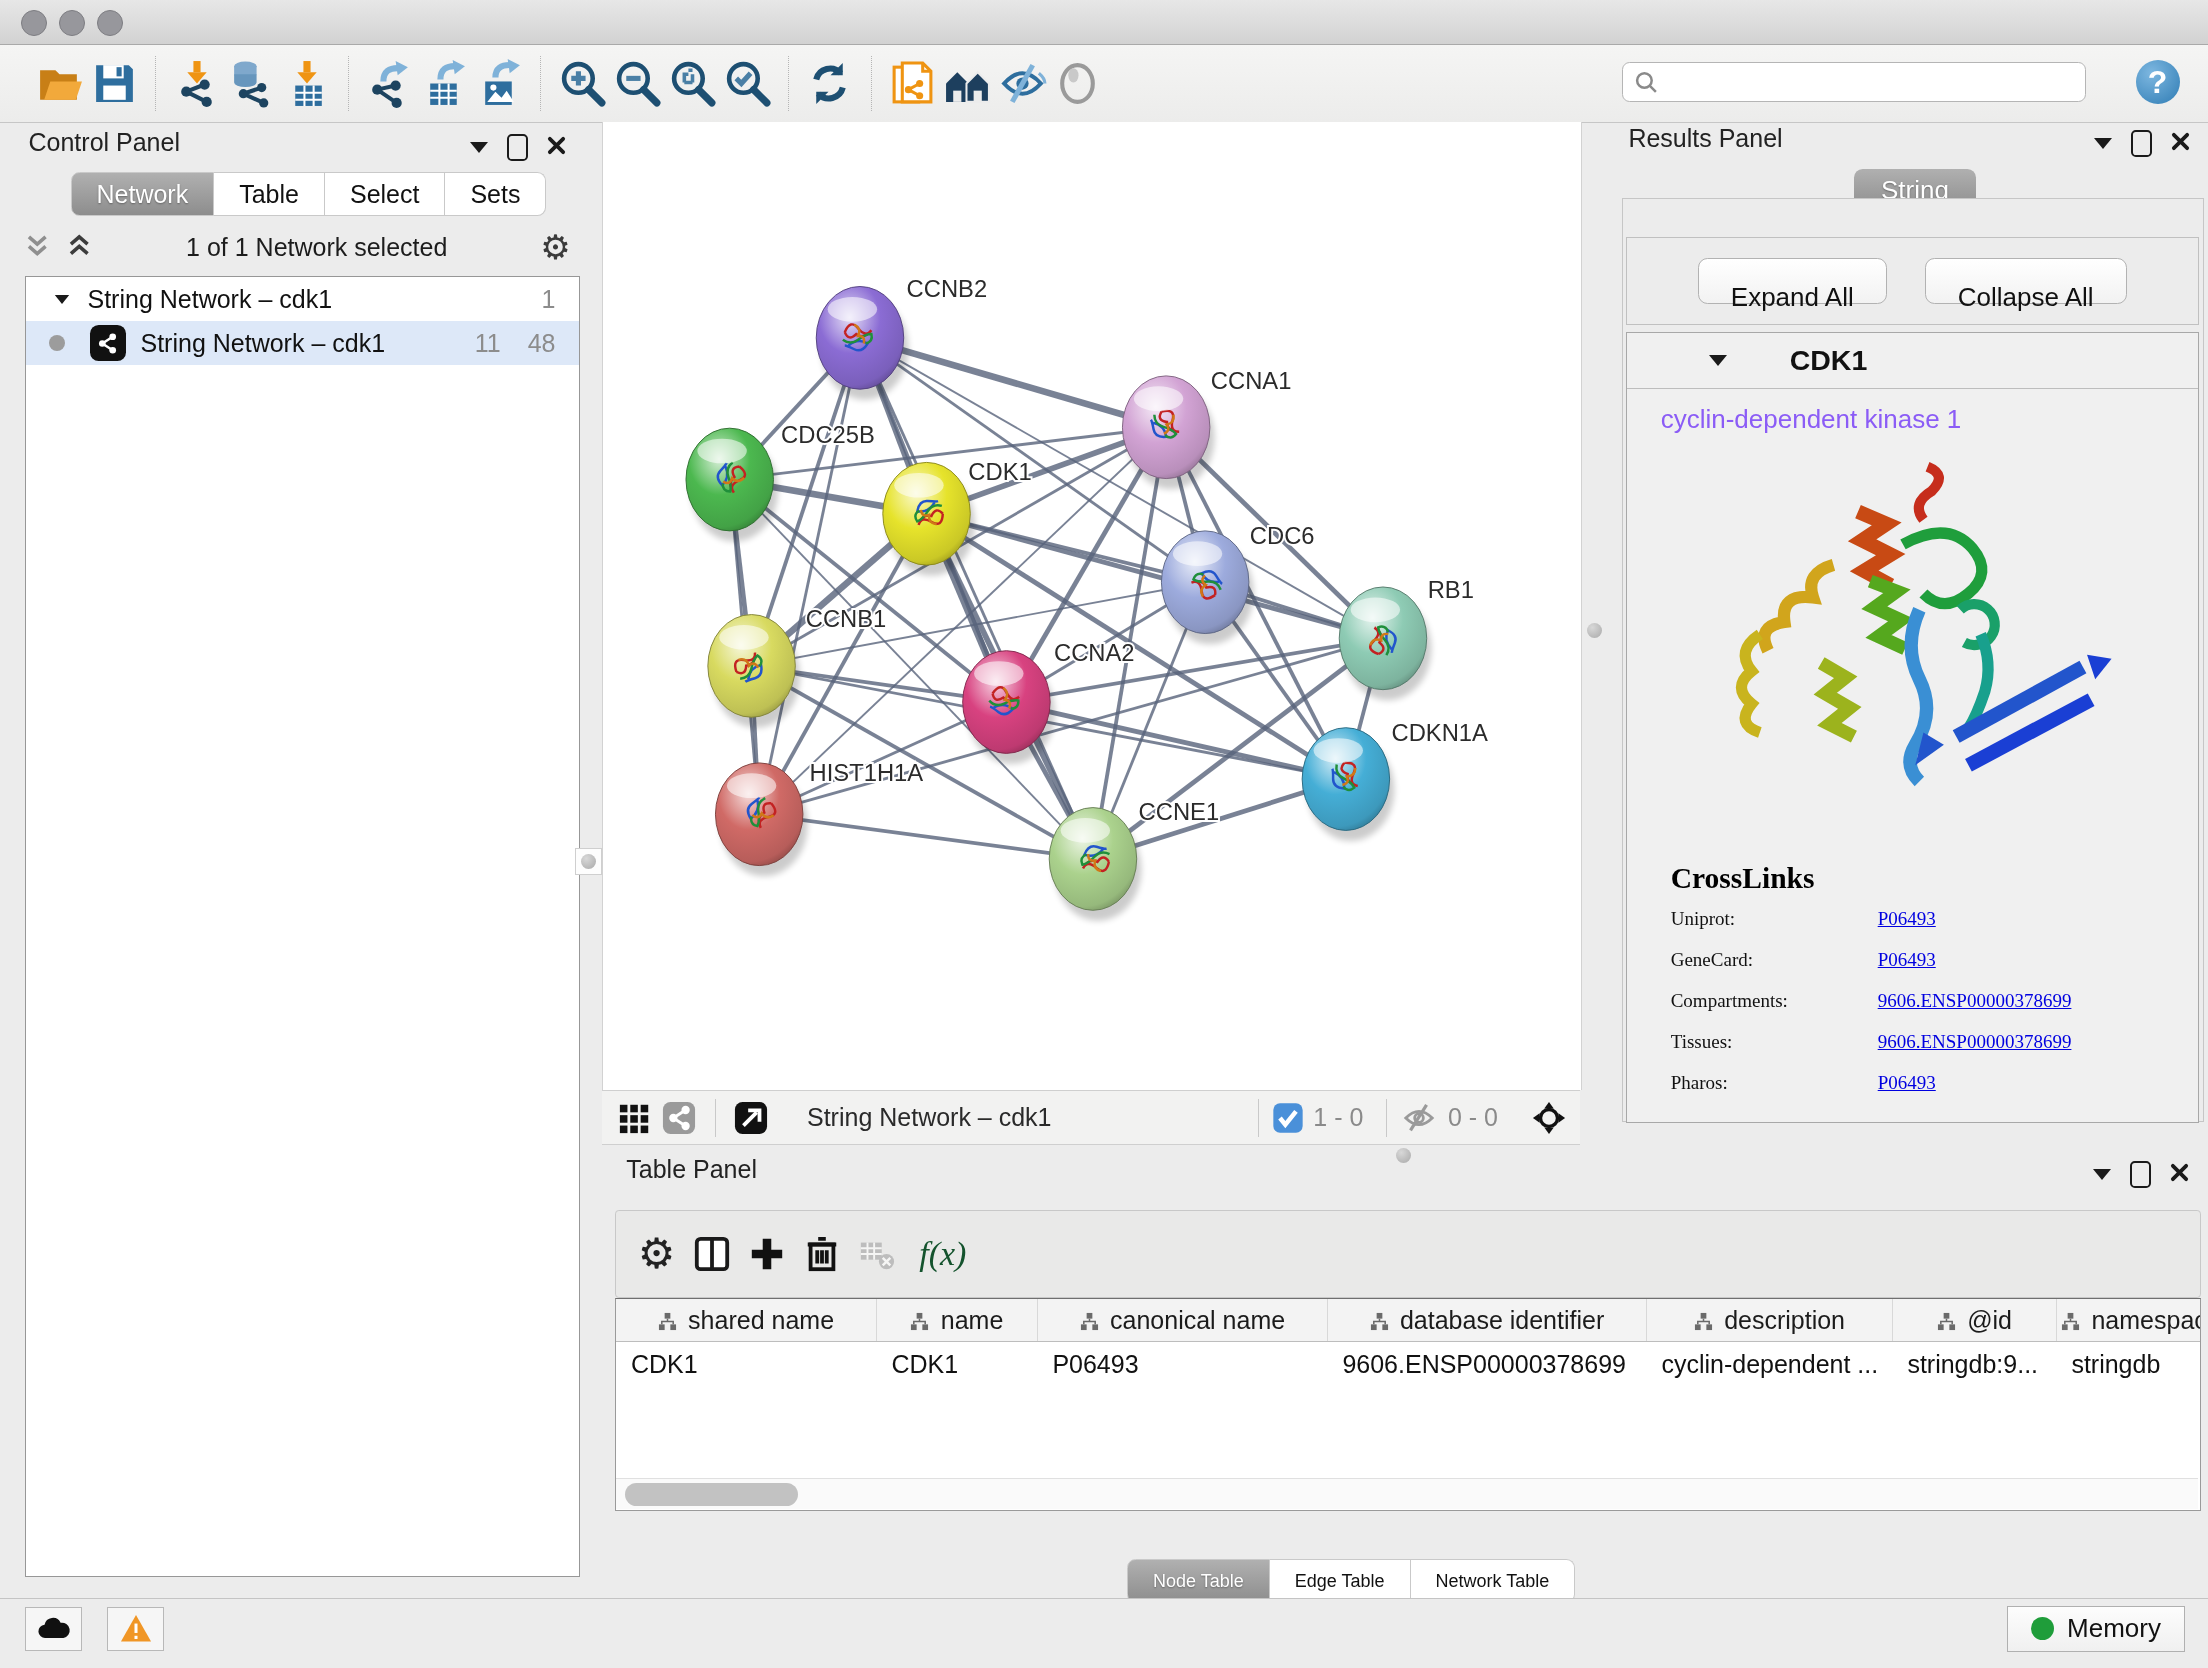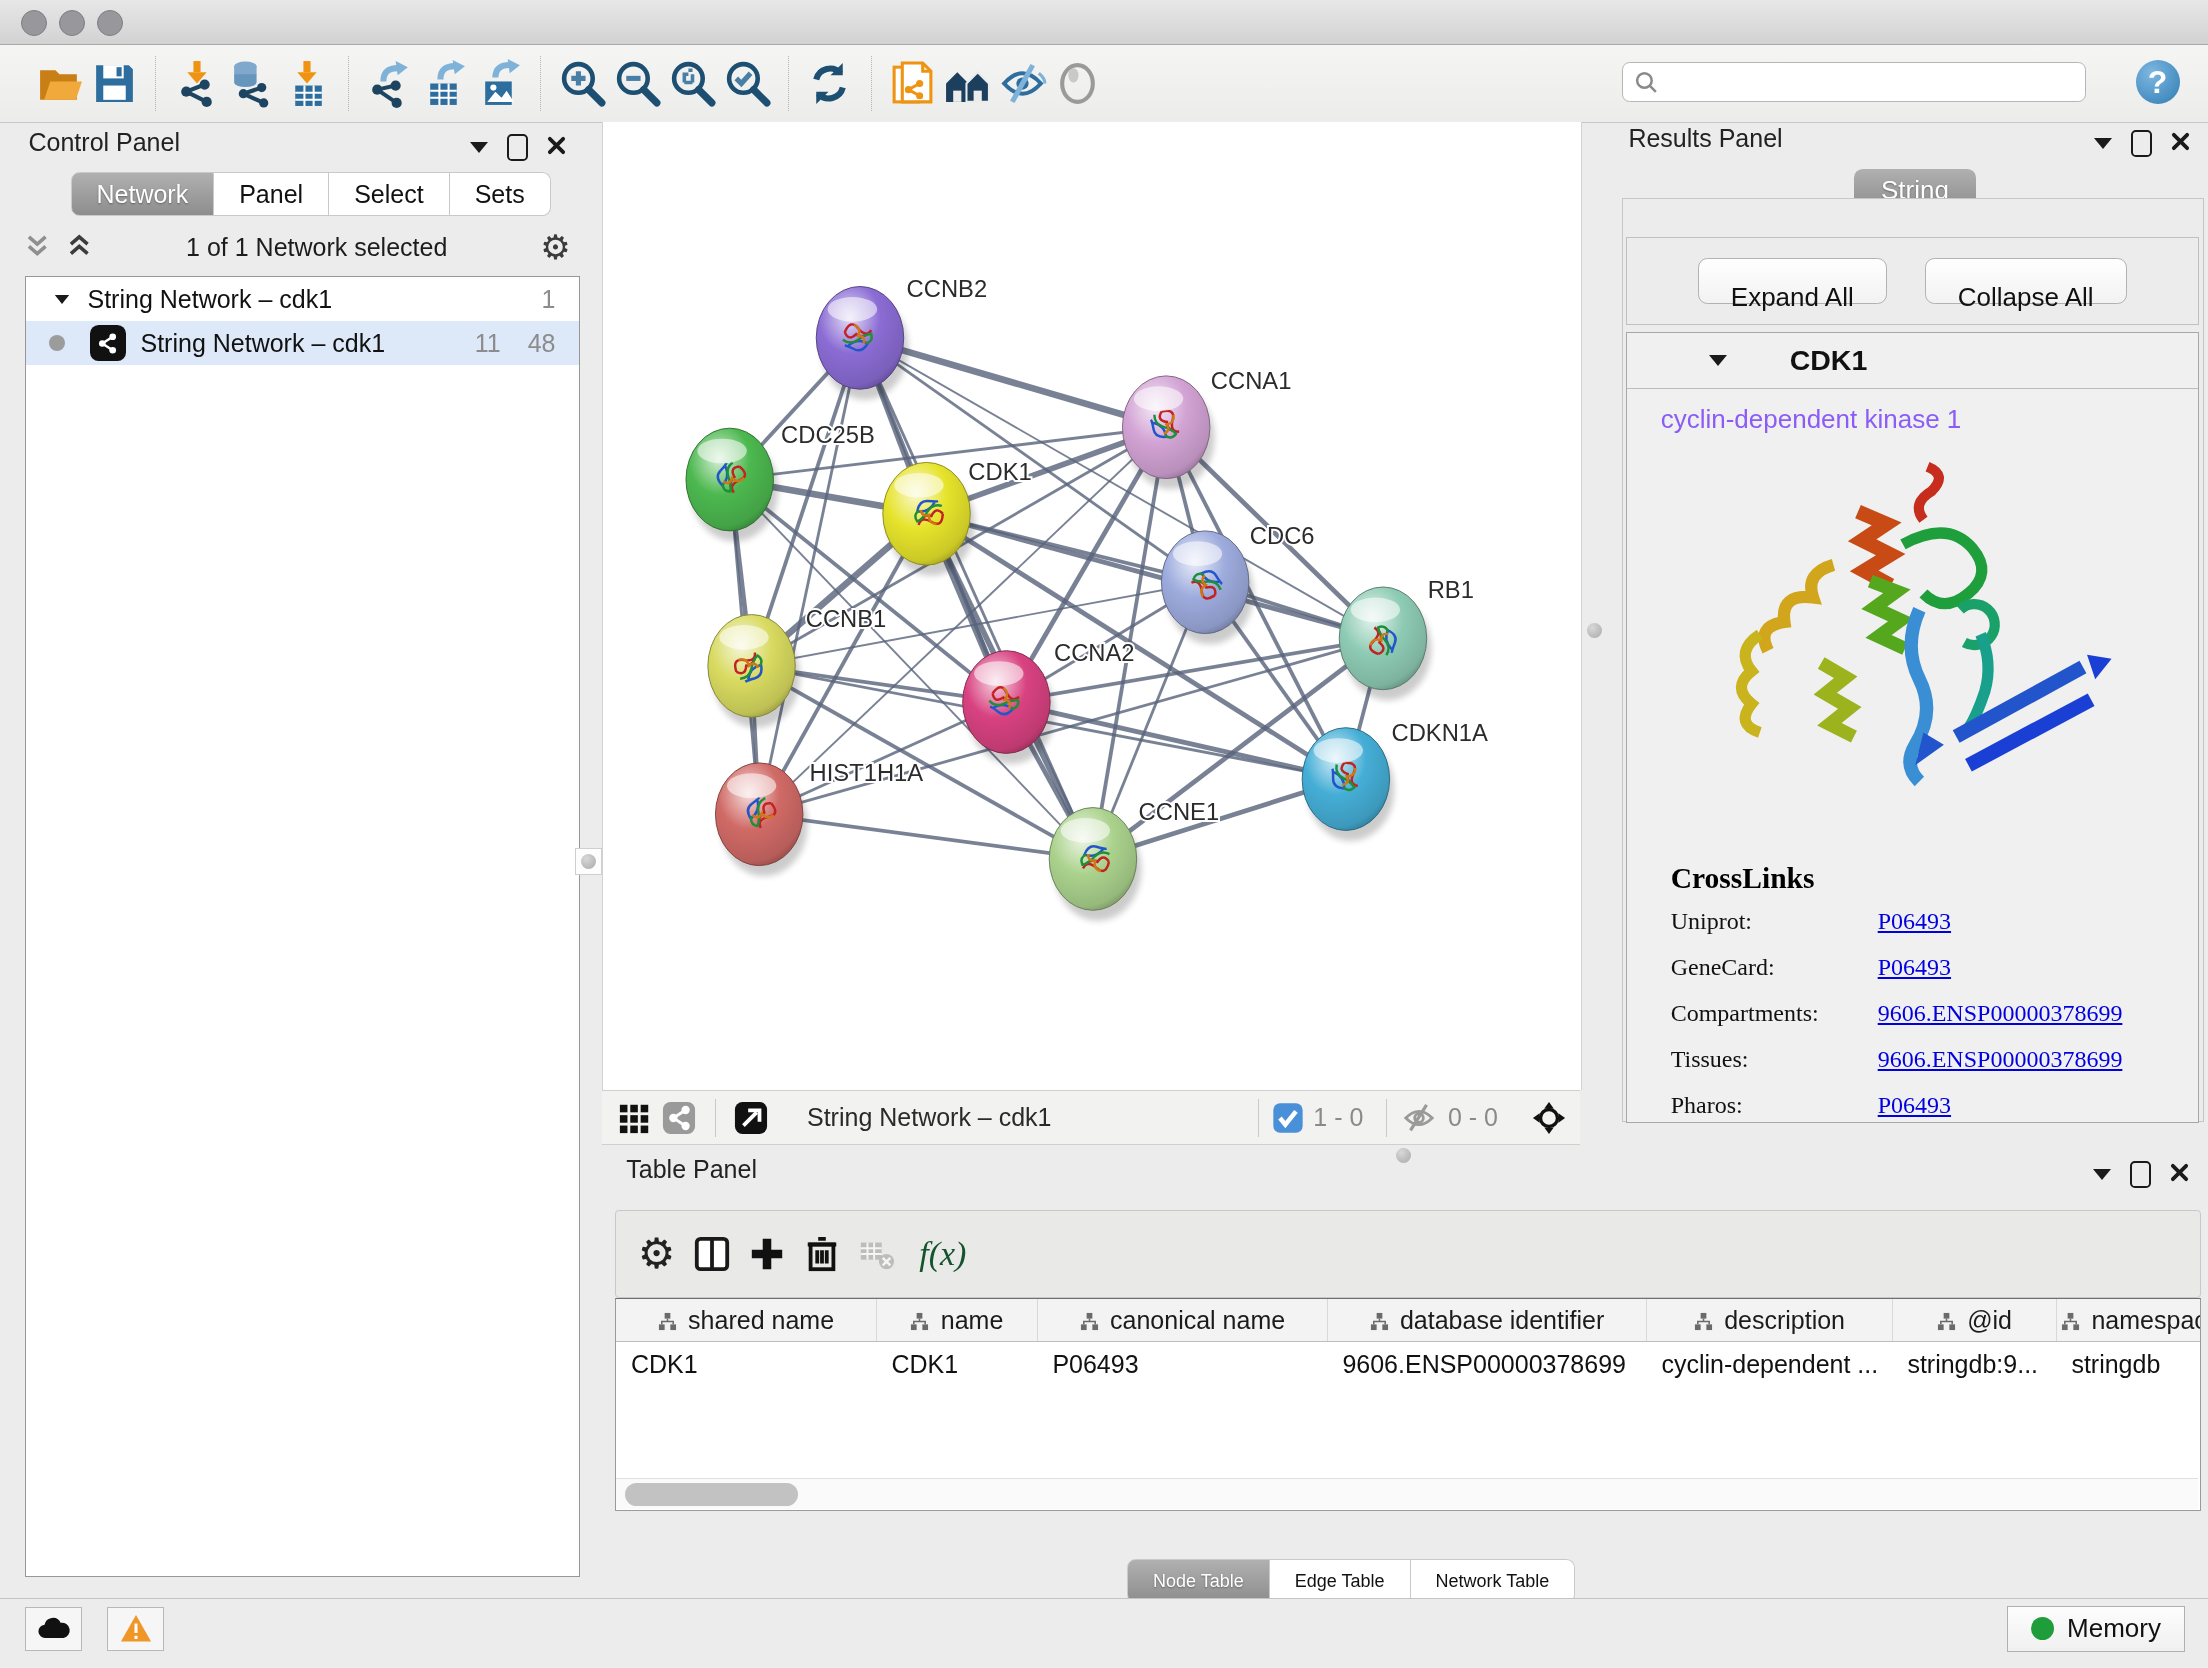--- a/index.html
+++ b/index.html
@@ -84,21 +84,21 @@
     border:1px solid #b2b2b2;border-radius:9.5px;font-size:26px;color:#111;}
   .cdk-box{position:absolute;left:2.9px;top:133px;width:573px;height:791px;border:1px solid #a8a8a8;
     background:#f0f0f0;box-sizing:border-box;}
   .cdk-head{height:55px;border-bottom:1px solid #bdbdbd;display:flex;align-items:center;}
   .cdk-head .tri-down{margin-left:82px;}
   .cdk-title{font-size:28.5px;font-weight:bold;color:#111;margin-left:63px;}
   .cdk-desc{font-size:26px;color:#8b5cf6;margin:15px 0 0 34px;}
   .structure{position:absolute;left:67px;top:105px;width:418px;height:409px;}
   .xlinks{position:absolute;left:44px;top:529px;width:514px;font-family:"Liberation Serif",serif;}
   .xl-title{font-size:29.5px;font-weight:bold;color:#000;margin-bottom:13.3px;}
-  .xrow{display:flex;margin-bottom:19px;font-size:24px;}
+  .xrow{display:flex;margin-bottom:19px;font-size:19px;}
   .xlabel{width:207px;color:#111;}
   .xval{color:#0000e0;text-decoration:underline;}
 
   
   .table-panel{position:absolute;left:613px;top:1155px;width:1589px;height:403px;}
   .tp-toolbar{position:absolute;left:1.9px;top:55px;width:1586px;height:88px;background:#e9e9e8;
     border:1px solid #c8c8c8;border-radius:3.8px;display:flex;align-items:center;box-sizing:border-box;}
   .tpi{width:55px;height:55px;display:flex;align-items:center;justify-content:center;}
   .tpi svg{width:38px;height:38px;}
   .fx{font-family:"Liberation Serif",serif;font-style:italic;font-size:34px;color:#14532d;margin-left:15px;}
@@ -299,21 +299,21 @@
       <span class="tri-down"></span>
       <span class="floatbox"></span>
       <span class="xicon">
         <svg viewBox="0 0 20 20">
             <path d="M3 3 L17 17 M17 3 L3 17" stroke="#1a1a1a" stroke-width="4" stroke-linecap="round"></path>
           </svg>
       </span>
     </div>
     <div class="tabs" style="left:61px;top:46px" id="ctl-tabs">
         <div class="tab active">Network</div>
-        <div class="tab">Panel</div>
+        <div class="tab">Table</div>
         <div class="tab">Select</div>
         <div class="tab">Sets</div>
       </div>
     <div class="treebar">
       <span style="margin-right:13.3px">
         <svg width="28.5" height="28.5" viewBox="0 0 24 24">
             <path d="M5 5 l7 6 7-6 M5 13 l7 6 7-6" fill="none" stroke="#8f8f8f" stroke-width="3"></path>
           </svg>
       </span>
       <span>

